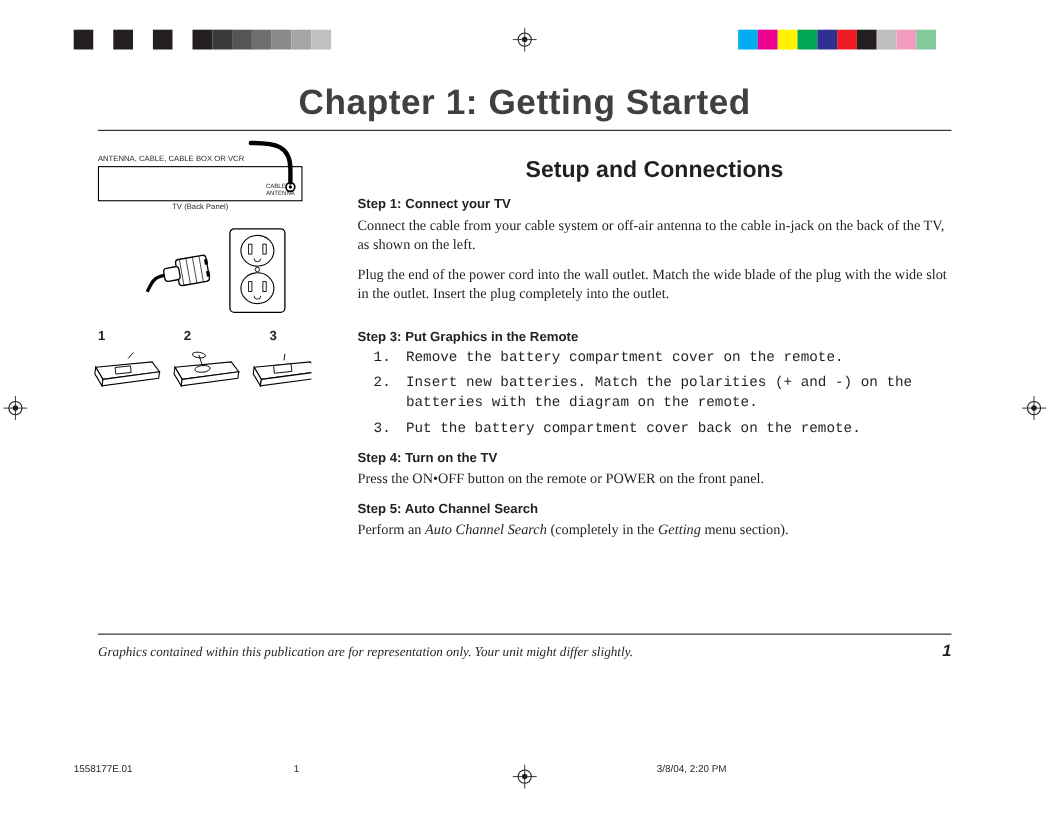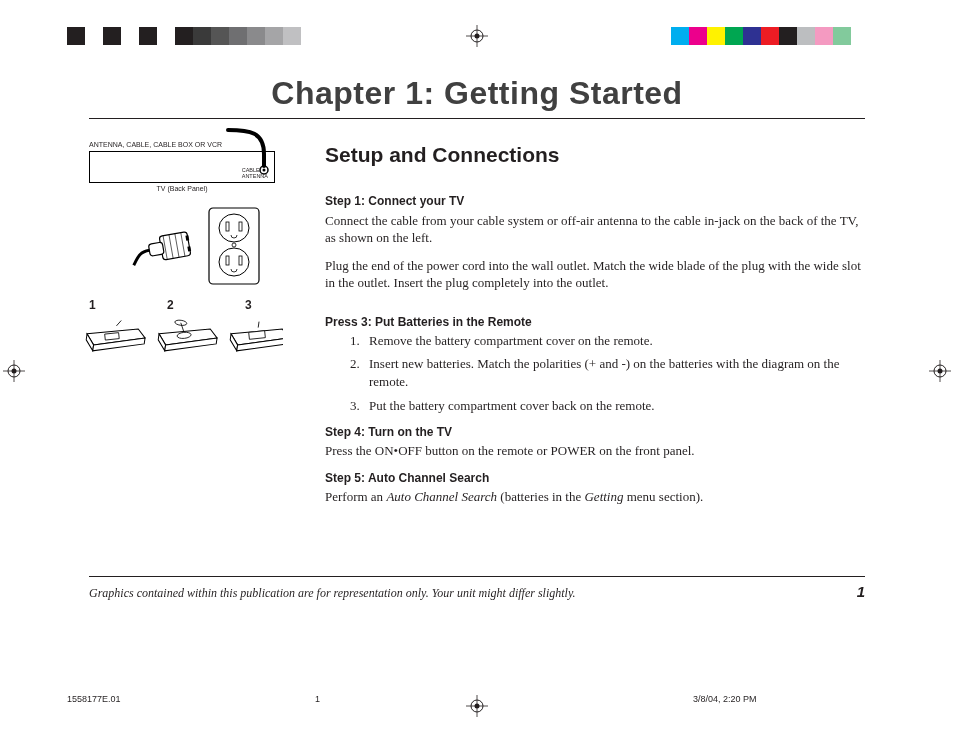--- a/index.html
+++ b/index.html
@@ -76,34 +76,36 @@
   }
   .text-col {
     flex: 1;
     font-size: 13px;
     line-height: 1.35;
   }
   .section-title {
     font-family: Verdana, Arial, sans-serif;
     font-weight: bold;
     font-size: 21px;
-    margin: 0 0 24px 0;
+    margin: 0 0 8px 0;
+    text-align: center;
   }
   .step-hd {
     font-family: Arial, Helvetica, sans-serif;
     font-weight: bold;
     font-size: 12px;
     margin: 8px 0 2px 0;
   }
   .step-body {
     margin: 0 0 10px 0;
   }
   ol.step-list {
     margin: 2px 0 10px 0;
     padding-left: 38px;
+    font-family: Liberation Mono, monospace;
   }
   ol.step-list li {
     margin-bottom: 6px;
     padding-left: 6px;
   }
   .footer-line {
     position: absolute;
     left: 89px;
     width: 776px;
     top: 576px;
@@ -128,21 +130,20 @@
   }
   .slug {
     position: absolute;
     bottom: 38px;
     left: 67px;
     width: 820px;
     display: flex;
     font-family: Arial, Helvetica, sans-serif;
     font-size: 9px;
     color: #231f20;
-    gap: 48px;
   }
   .slug .c1 { width: 200px; }
   .slug .c2 { width: 330px; }
   .slug .c3 { flex: 1; }
 
   
   .illus-label-top {
     font-family: Arial, Helvetica, sans-serif;
     font-size: 7px;
     margin-bottom: 3px;
@@ -331,32 +332,32 @@
     </div>
 
     <div class="text-col">
       <h2 class="section-title">Setup and Connections</h2>
 
       <div class="step-hd">Step 1: Connect your TV</div>
       <p class="step-body">Connect the cable from your cable system or off-air antenna to the cable in-jack on the back of the TV, as shown on the left.</p>
 
       <p class="step-body" style="margin-bottom:22px">Plug the end of the power cord into the wall outlet. Match the wide blade of the plug with the wide slot in the outlet. Insert the plug completely into the outlet.</p>
 
-      <div class="step-hd">Press 3: Put Batteries in the Remote</div>
+      <div class="step-hd">Step 3: Put Graphics in the Remote</div>
       <ol class="step-list">
         <li>Remove the battery compartment cover on the remote.</li>
         <li>Insert new batteries. Match the polarities (+ and -) on the batteries with the diagram on the remote.</li>
         <li>Put the battery compartment cover back on the remote.</li>
       </ol>
 
       <div class="step-hd">Step 4: Turn on the TV</div>
       <p class="step-body">Press the ON•OFF button on the remote or POWER on the front panel.</p>
 
       <div class="step-hd">Step 5: Auto Channel Search</div>
-      <p class="step-body"><span>Perform an </span><em>Auto Channel Search</em><span> (batteries in the </span><em>Getting</em><span> menu section).</span></p>
+      <p class="step-body"><span>Perform an </span><em>Auto Channel Search</em><span> (completely in the </span><em>Getting</em><span> menu section).</span></p>
     </div>
   </div>
 </div>
 
 <div class="footer-line">
   <hr class="hr-bot">
   <div class="footer-text">
     <span>Graphics contained within this publication are for representation only. Your unit might differ slightly.</span>
     <span class="footer-page">1</span>
   </div>

